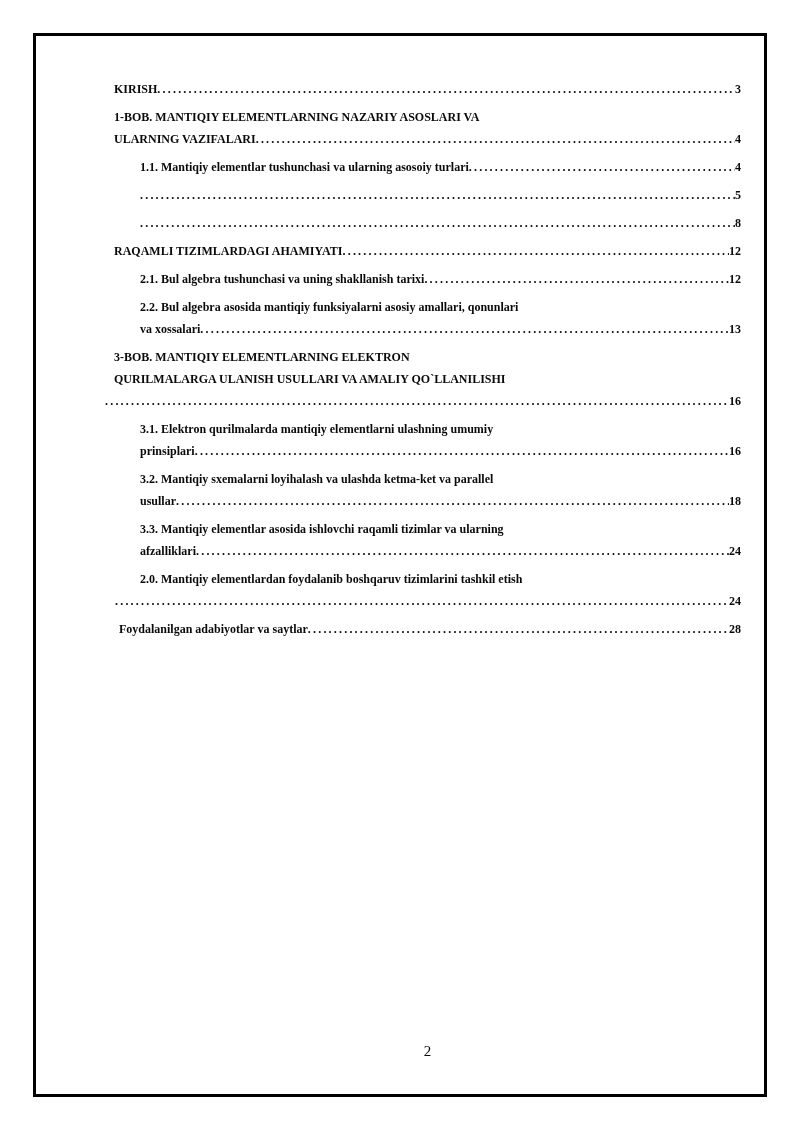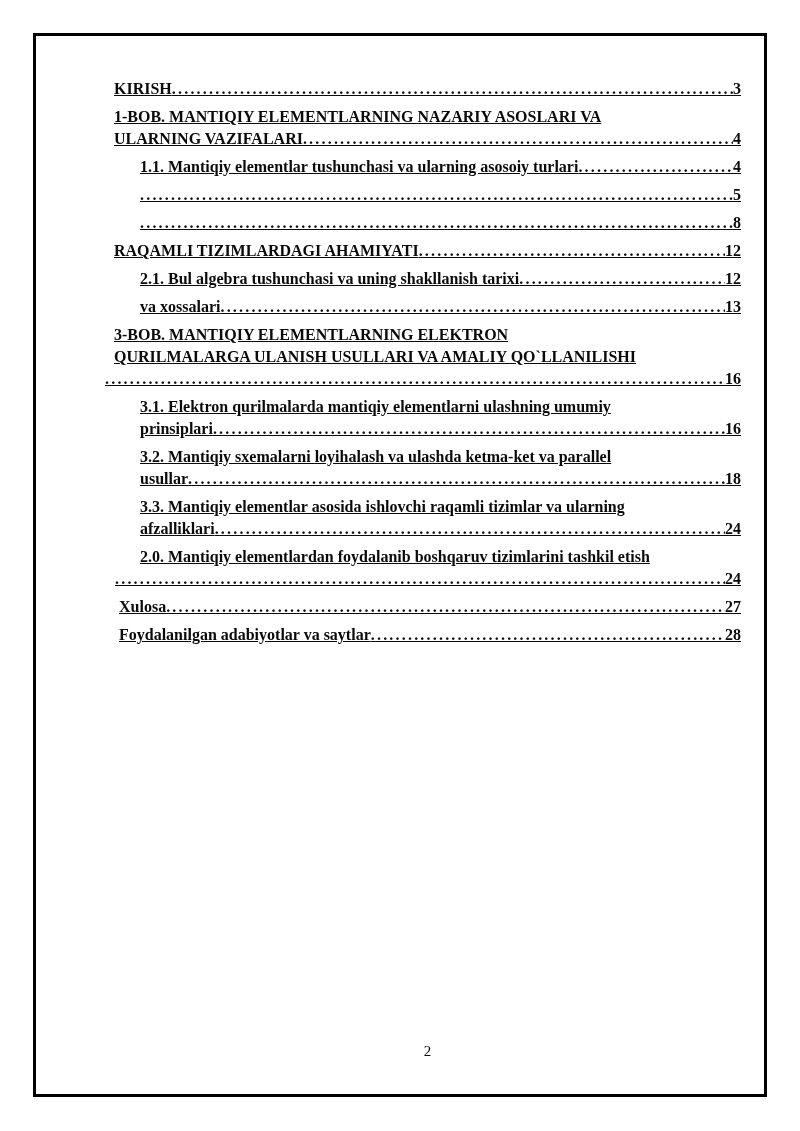--- a/index.html
+++ b/index.html
@@ -23,24 +23,23 @@
     height: 1064px;
     border: 3px solid #000000;
     box-sizing: border-box;
     background: #ffffff;
   }
   .toc {
     position: absolute;
     left: 114px;
     top: 78px;
     width: 627px;
-    font-size: 16px;
+    font-size: 12px;
     font-weight: bold;
     line-height: 22px;
-    text-decoration: underline;
   }
   .toc-entry { margin-bottom: 6px; }
   .toc-entry.lvl-2 { margin-left: 26px; }
   .toc-entry.lvl-3 { margin-left: 5px; }
   .toc-line {
     white-space: nowrap;
   }
   .toc-line.last {
     display: flex;
     align-items: flex-start;
@@ -125,20 +124,21 @@
       </div>
     </div>
     <div class="toc-entry lvl-2">
       <div class="toc-line last">
         <span class="entry-text">2.1. Bul algebra tushunchasi va uning shakllanish tarixi</span>
         <span class="leader"></span>
         <span class="pnum">12</span>
       </div>
     </div>
     <div class="toc-entry lvl-2">
+      <div class="toc-line">2.2. Bul algebra asosida mantiqiy funksiyalarni asosiy amallari, qonunlari</div>
       <div class="toc-line last">
         <span class="entry-text">va xossalari</span>
         <span class="leader"></span>
         <span class="pnum">13</span>
       </div>
     </div>
     <div class="toc-entry lvl-1">
       <div class="toc-line">3-BOB. MANTIQIY ELEMENTLARNING ELEKTRON</div>
       <div class="toc-line">QURILMALARGA ULANISH USULLARI VA AMALIY QO`LLANILISHI</div>
       <div class="toc-line last dots-only">
@@ -174,27 +174,20 @@
     <div class="toc-entry lvl-2">
       <div class="toc-line">2.0. Mantiqiy elementlardan foydalanib boshqaruv tizimlarini tashkil etish</div>
       <div class="toc-line last dots-only">
         <span class="entry-text"></span>
         <span class="leader"></span>
         <span class="pnum">24</span>
       </div>
     </div>
     <div class="toc-entry lvl-3">
       <div class="toc-line last">
-        <span class="entry-text">Xulosa</span>
-        <span class="leader"></span>
-        <span class="pnum">27</span>
-      </div>
-    </div>
-    <div class="toc-entry lvl-3">
-      <div class="toc-line last">
         <span class="entry-text">Foydalanilgan adabiyotlar va saytlar</span>
         <span class="leader"></span>
         <span class="pnum">28</span>
       </div>
     </div>
   </div>
 
 <div class="footer">
   <span>2</span>
 </div>

